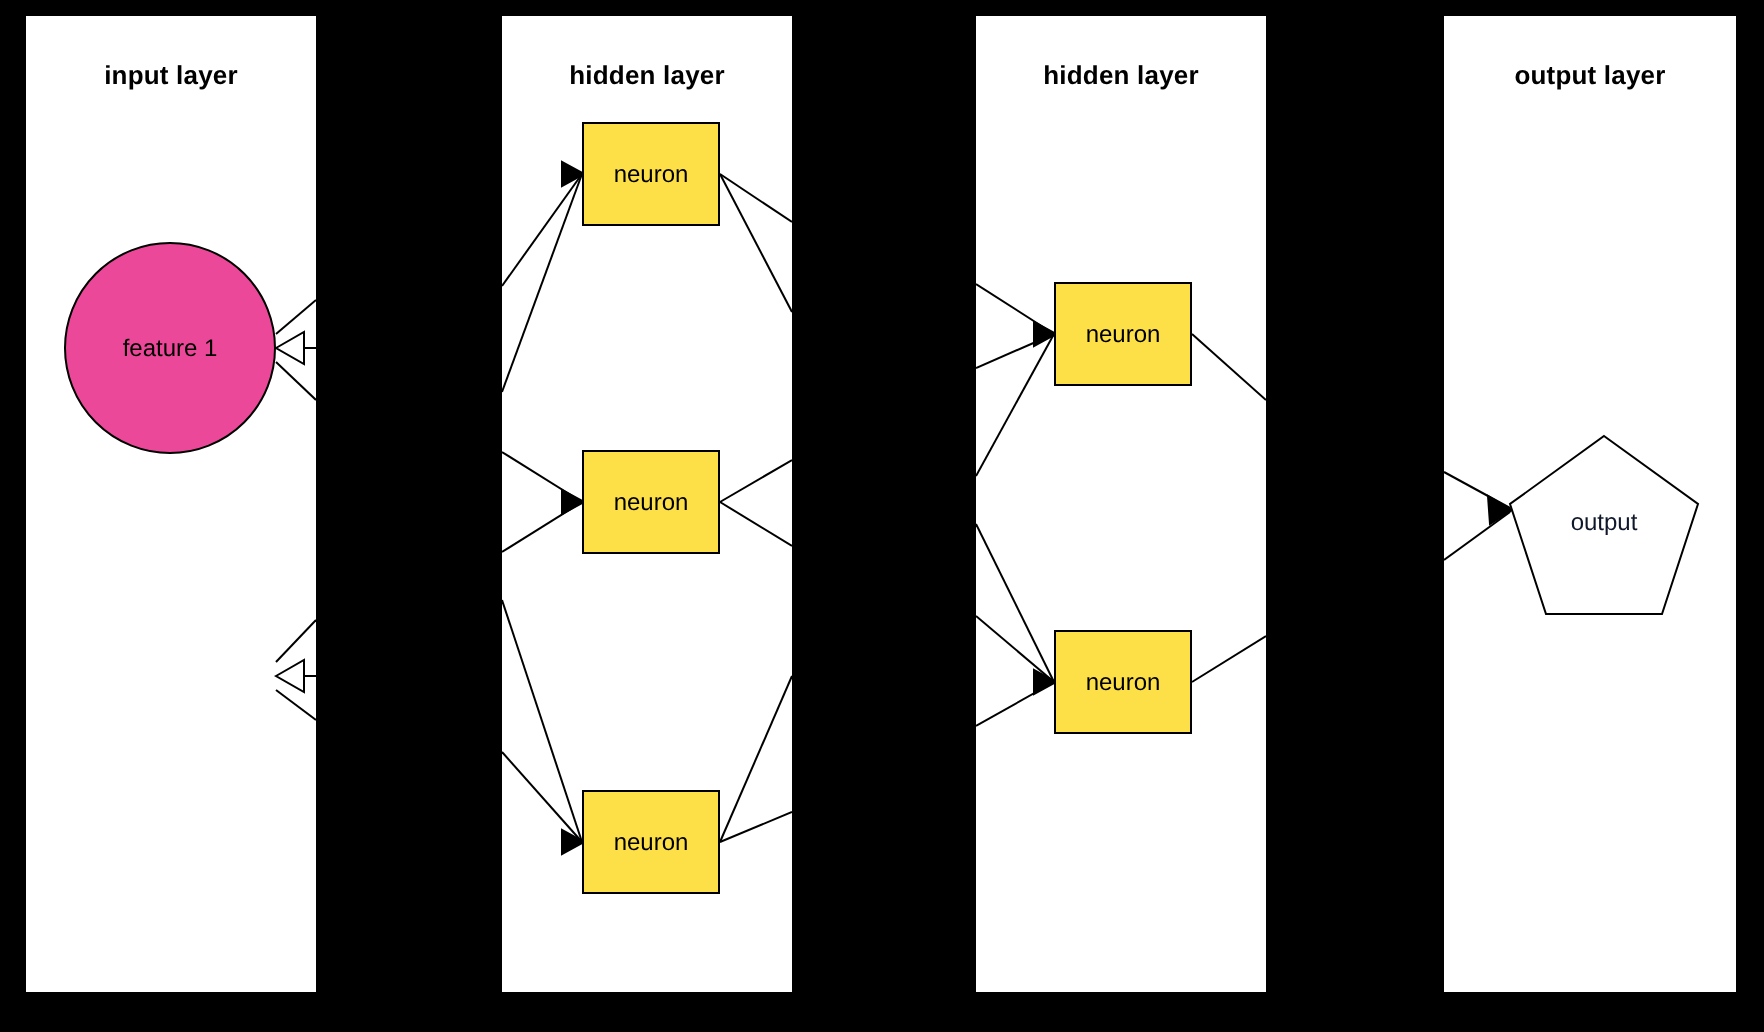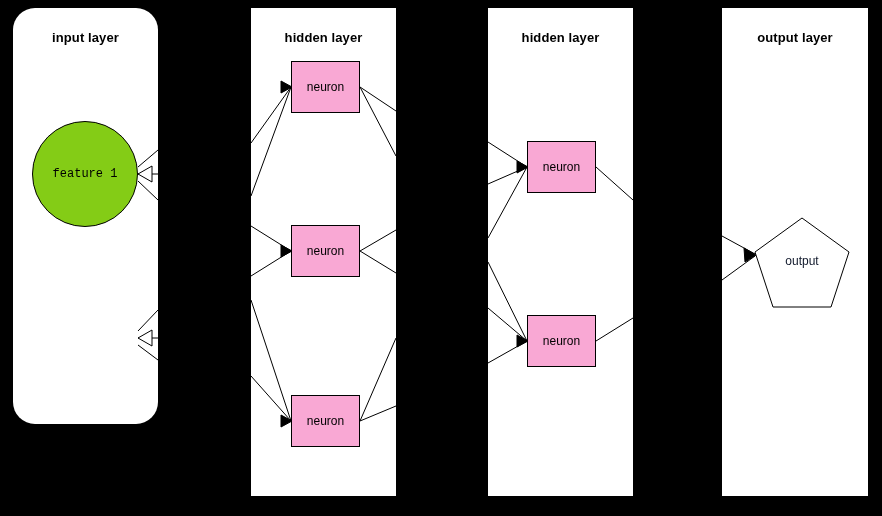--- a/index.html
+++ b/index.html
@@ -41,42 +41,41 @@
     font-size: 12px;
     color: #0f172a;
     text-align: center;
     white-space: nowrap;
     pointer-events: none;
   }
   .node-circle {
     position: absolute;
     border: 1px solid #000000;
     border-radius: 50%;
-    background: #84cc16;
+    background: #ec4899;
     box-sizing: border-box;
-    font-family: Liberation Mono, monospace;
   }
   .node-box {
     position: absolute;
     border: 1px solid #000000;
-    background: #f9a8d4;
+    background: #fde047;
     box-sizing: border-box;
   }
   .centered {
     display: flex;
     align-items: center;
     justify-content: center;
   }
 </style>
 </head>
 <body>
 
 <div id="canvas">
 
-  <div class="panel" id="panel-input" style="left: 13px; top: 8px; width: 145px; height: 416px; border-radius: 22px;">
+  <div class="panel" id="panel-input" style="left: 13px; top: 8px; width: 145px; height: 488px;">
     <div class="panel-title" style="top: 22px;">input layer</div>
 
     <svg class="edges" id="edges-input" width="145" height="488" viewBox="0 0 145 488">
 
       <g stroke="#000000" stroke-width="1" fill="none">
         <path d="M 125 159 L 145 142"></path>
         <path d="M 125 166 L 145 166"></path>
         <path d="M 125 173 L 145 192"></path>
         <path d="M 125 323 L 145 302"></path>
         <path d="M 125 330 L 145 330"></path>

